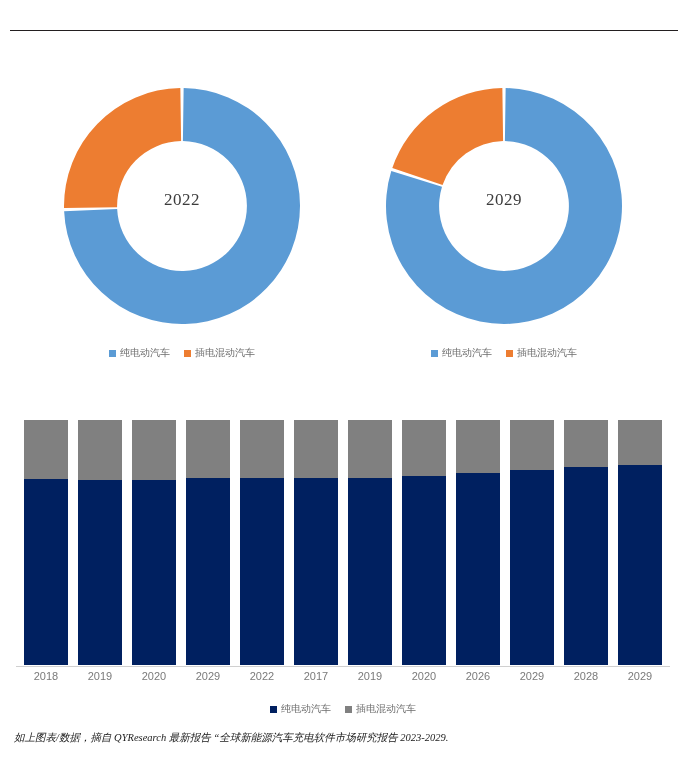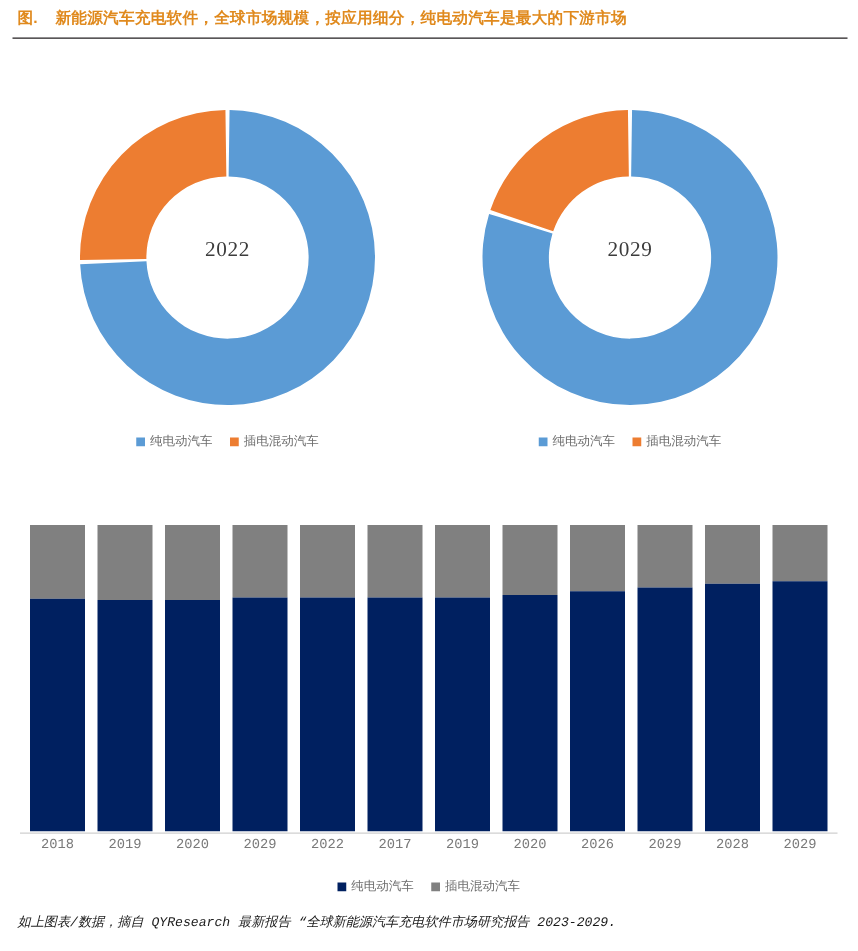--- a/index.html
+++ b/index.html
@@ -146,45 +146,42 @@
     position: absolute;
     left: 24px;
     top: 270px;
     width: 638px;
     display: flex;
     justify-content: space-between;
   }
   .bar-x-label {
     width: 44px;
     text-align: center;
-    font-family: Liberation Mono, monospace;
+    font-family: Liberation Sans, sans-serif;
     font-size: 11px;
     color: #7a7a7a;
   }
   #bar-legend { top: 302px; }
 
   
   #footer-note {
     position: absolute;
     left: 14px;
     top: 731px;
-    font-family: Liberation Mono, monospace;
+    font-family: Liberation Serif, serif;
     font-style: italic;
     font-size: 10.5px;
     color: #1a1a1a;
     white-space: nowrap;
   }
 </style>
 </head>
 <body>
 
 <div id="title-bar">
-  <div id="title-text">
-    <span id="title-index">图.</span><span>新能源汽车充电软件，全球市场规模，按应用细分，纯电动汽车是最大的下游市场</span>
-  </div>
   <div id="title-rule"></div>
 </div>
 
 <div class="donut-panel" id="donut-panel-2022">
   <div class="donut-svg-wrap">
     <svg viewBox="0 0 240 240" width="240" height="240">
       <g id="donut-2022-slices">
           <path d="M 121.64753728001915 2.0115021669021047 A 118 118 0 1 1 2.1214727646956675 125.35283259925205 L 55.166810020582616 122.94405792958862 A 64.9 64.9 0 1 0 120.90614550401054 55.10632619179614 Z" fill="#5b9bd5"></path>
           <path d="M 2.0179719715458333 122.05938395959944 A 118 118 0 0 1 118.35246271998084 2.0115021669021047 L 119.09385449598946 55.10632619179614 A 64.9 64.9 0 0 0 55.1098845843502 121.1326611777797 Z" fill="#ed7d31"></path>
         </g>

